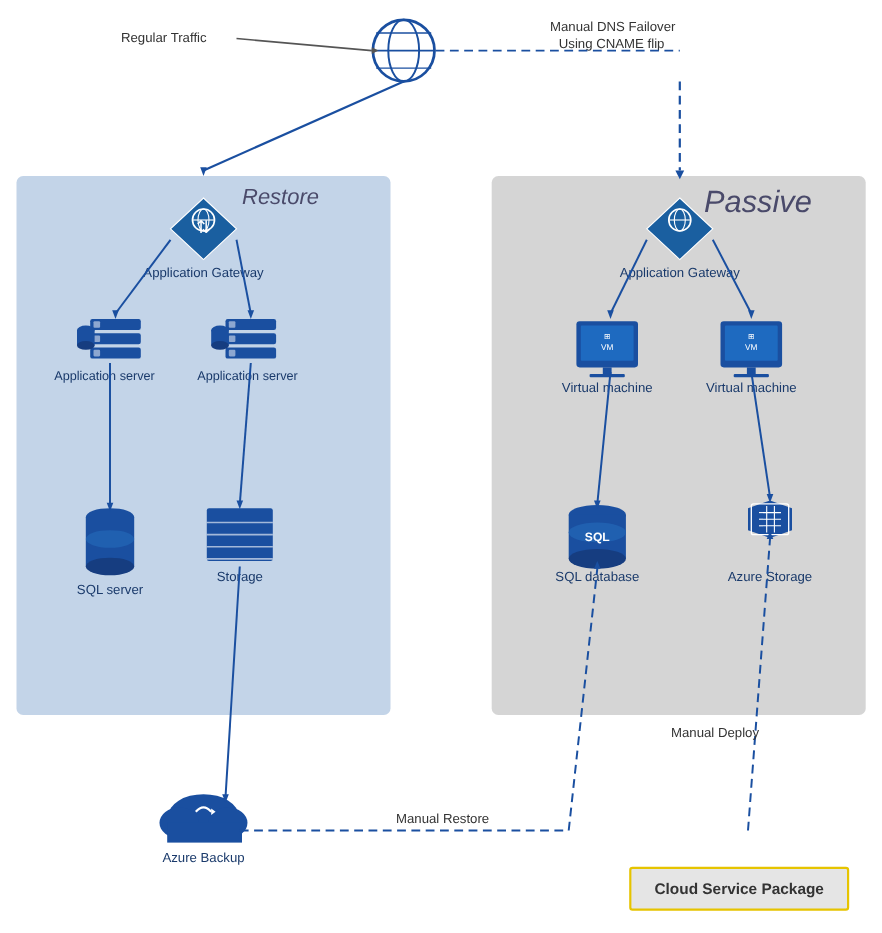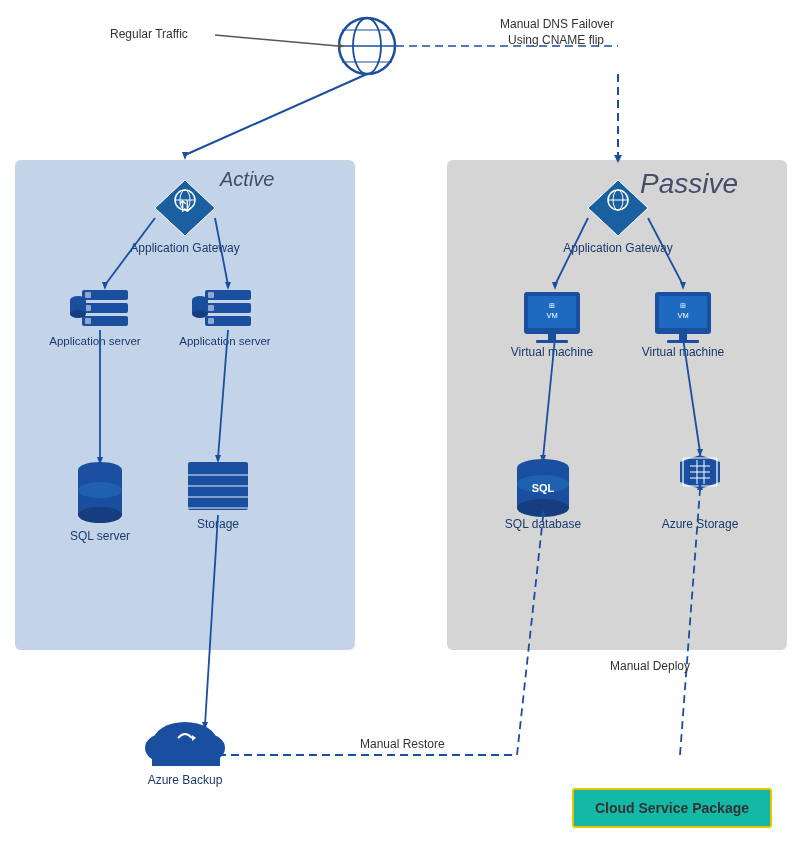--- a/index.html
+++ b/index.html
@@ -62,40 +62,40 @@
       left: 0;
       width: 802px;
       height: 848px;
       pointer-events: none;
     }
     
     .cloud-service-pkg {
       position: absolute;
       bottom: 20px;
       right: 30px;
-      background: #14b8a6;
+      background: #e5e5e5;
       border: 2px solid #e6c400;
       padding: 10px 18px;
       font-size: 14px;
       font-weight: bold;
       color: #333;
       border-radius: 3px;
       width: 200px;
       text-align: center;
     }
   </style>
 </head>
 <body>
 
 <div class="diagram-container">
 
   <div class="active-box"></div>
   <div class="passive-box"></div>
 
-  <div class="active-label">Active</div>
+  <div class="active-label">Restore</div>
   <div class="passive-label">Passive</div>
 
   <svg class="svg-overlay">
 
     <circle cx="367" cy="46" r="28" fill="none" stroke="#1a4fa0" stroke-width="2.5"></circle>
     <ellipse cx="367" cy="46" rx="14" ry="28" fill="none" stroke="#1a4fa0" stroke-width="1.8"></ellipse>
     <line x1="339" y1="46" x2="395" y2="46" stroke="#1a4fa0" stroke-width="1.5"></line>
     <line x1="342" y1="30" x2="392" y2="30" stroke="#1a4fa0" stroke-width="1.2"></line>
     <line x1="342" y1="62" x2="392" y2="62" stroke="#1a4fa0" stroke-width="1.2"></line>
 

